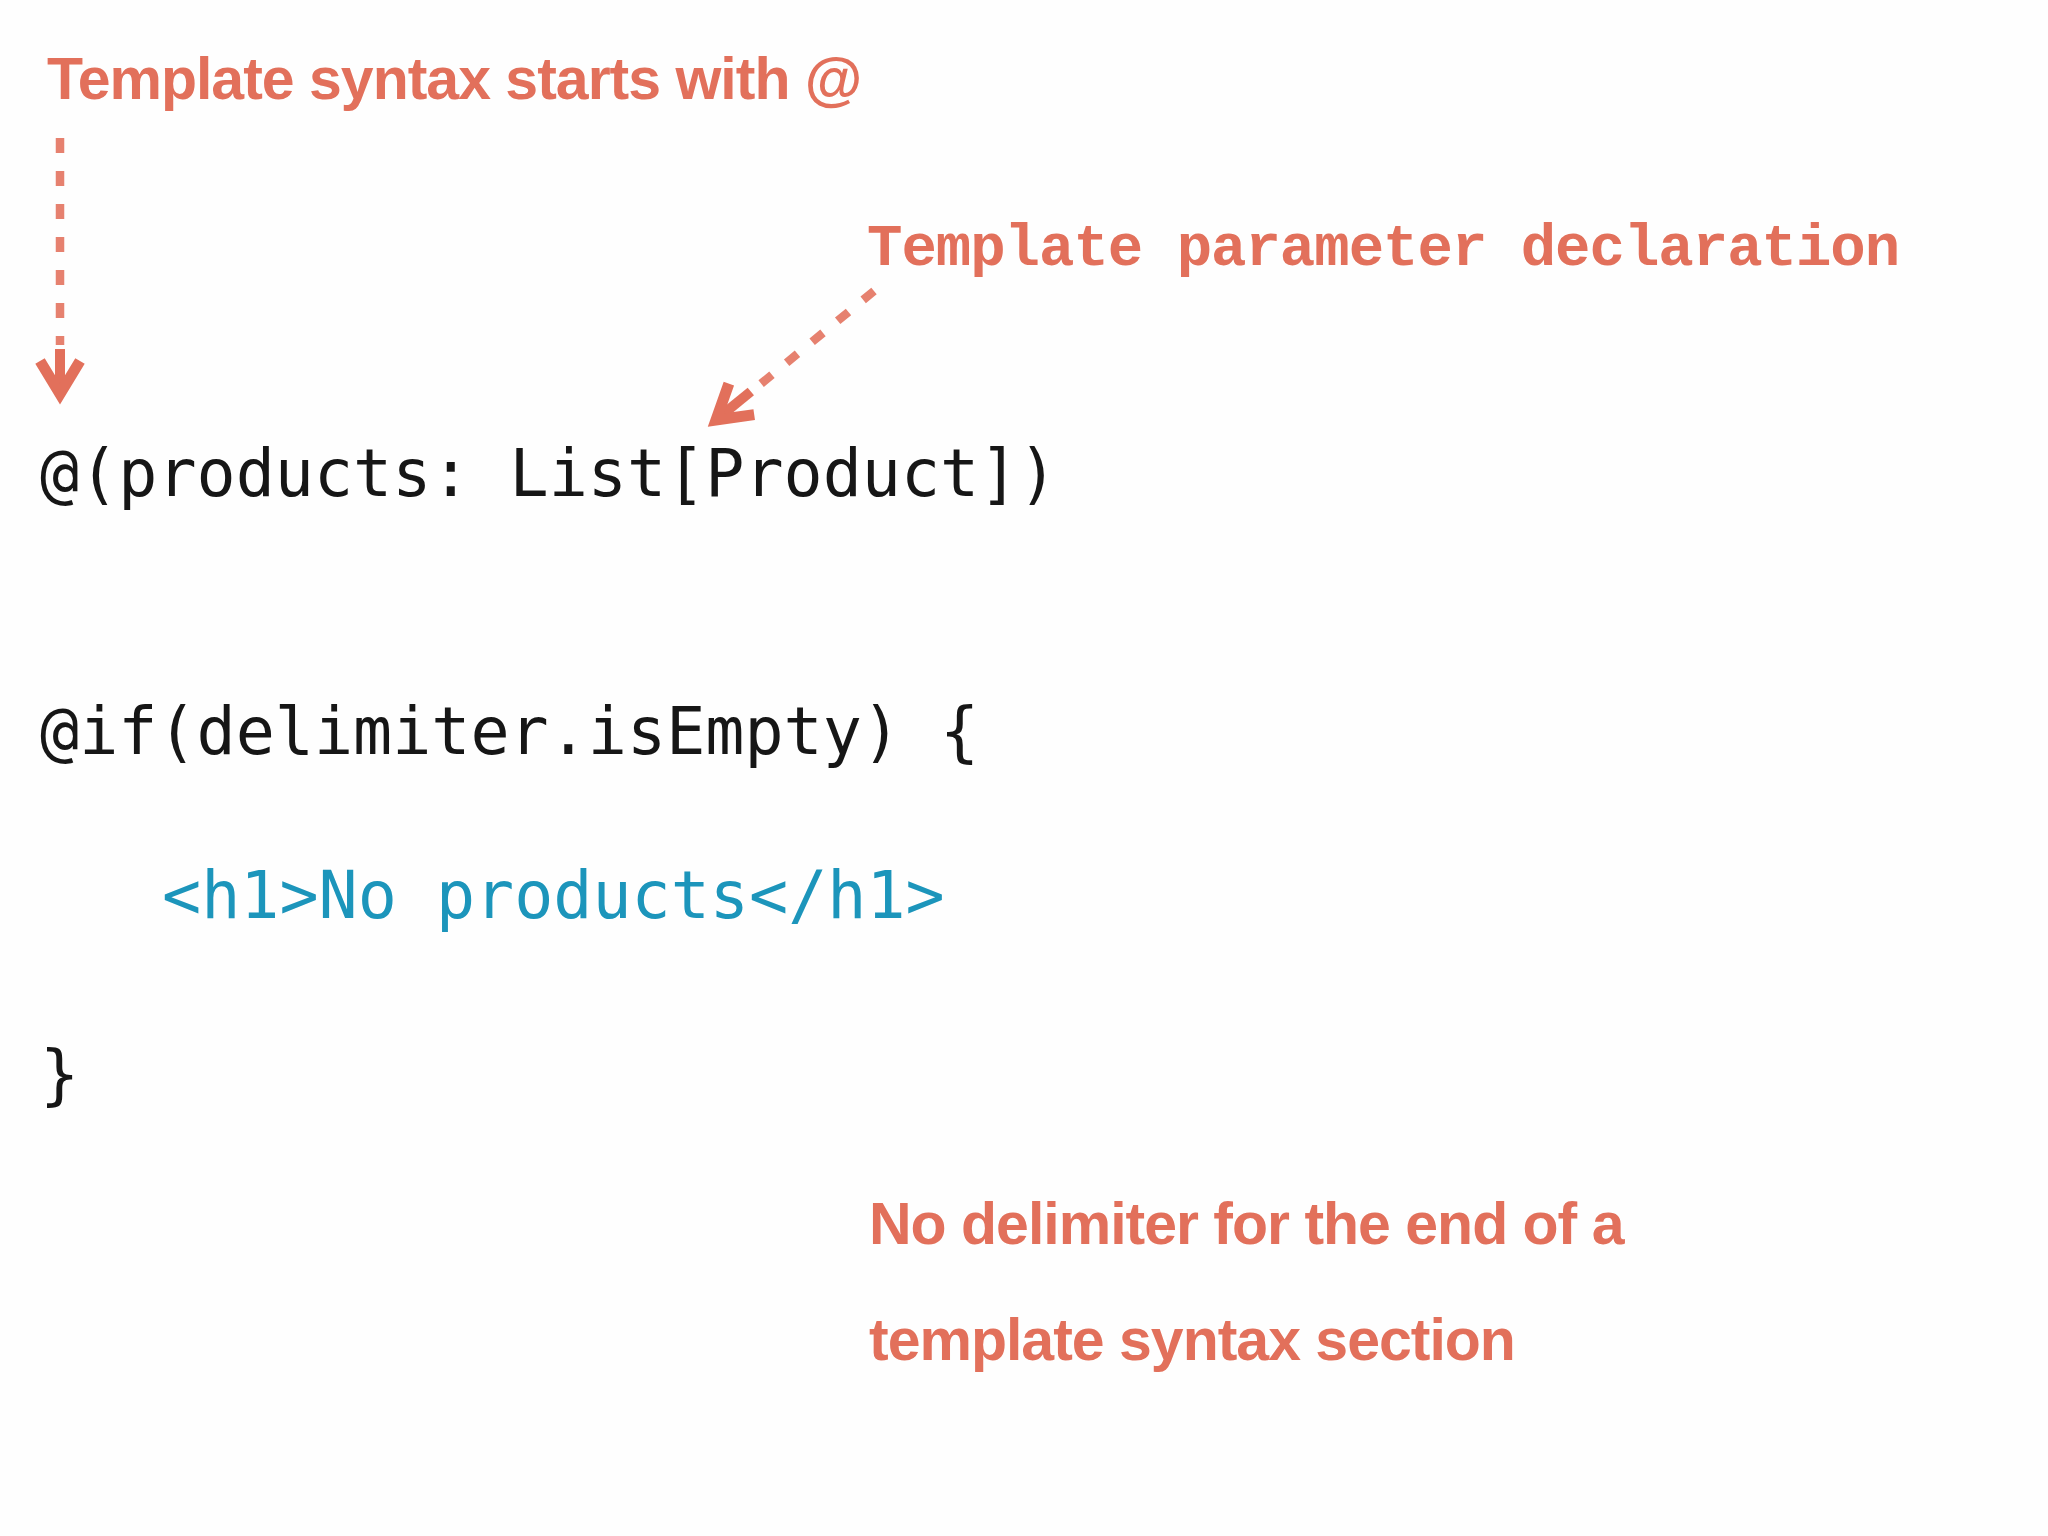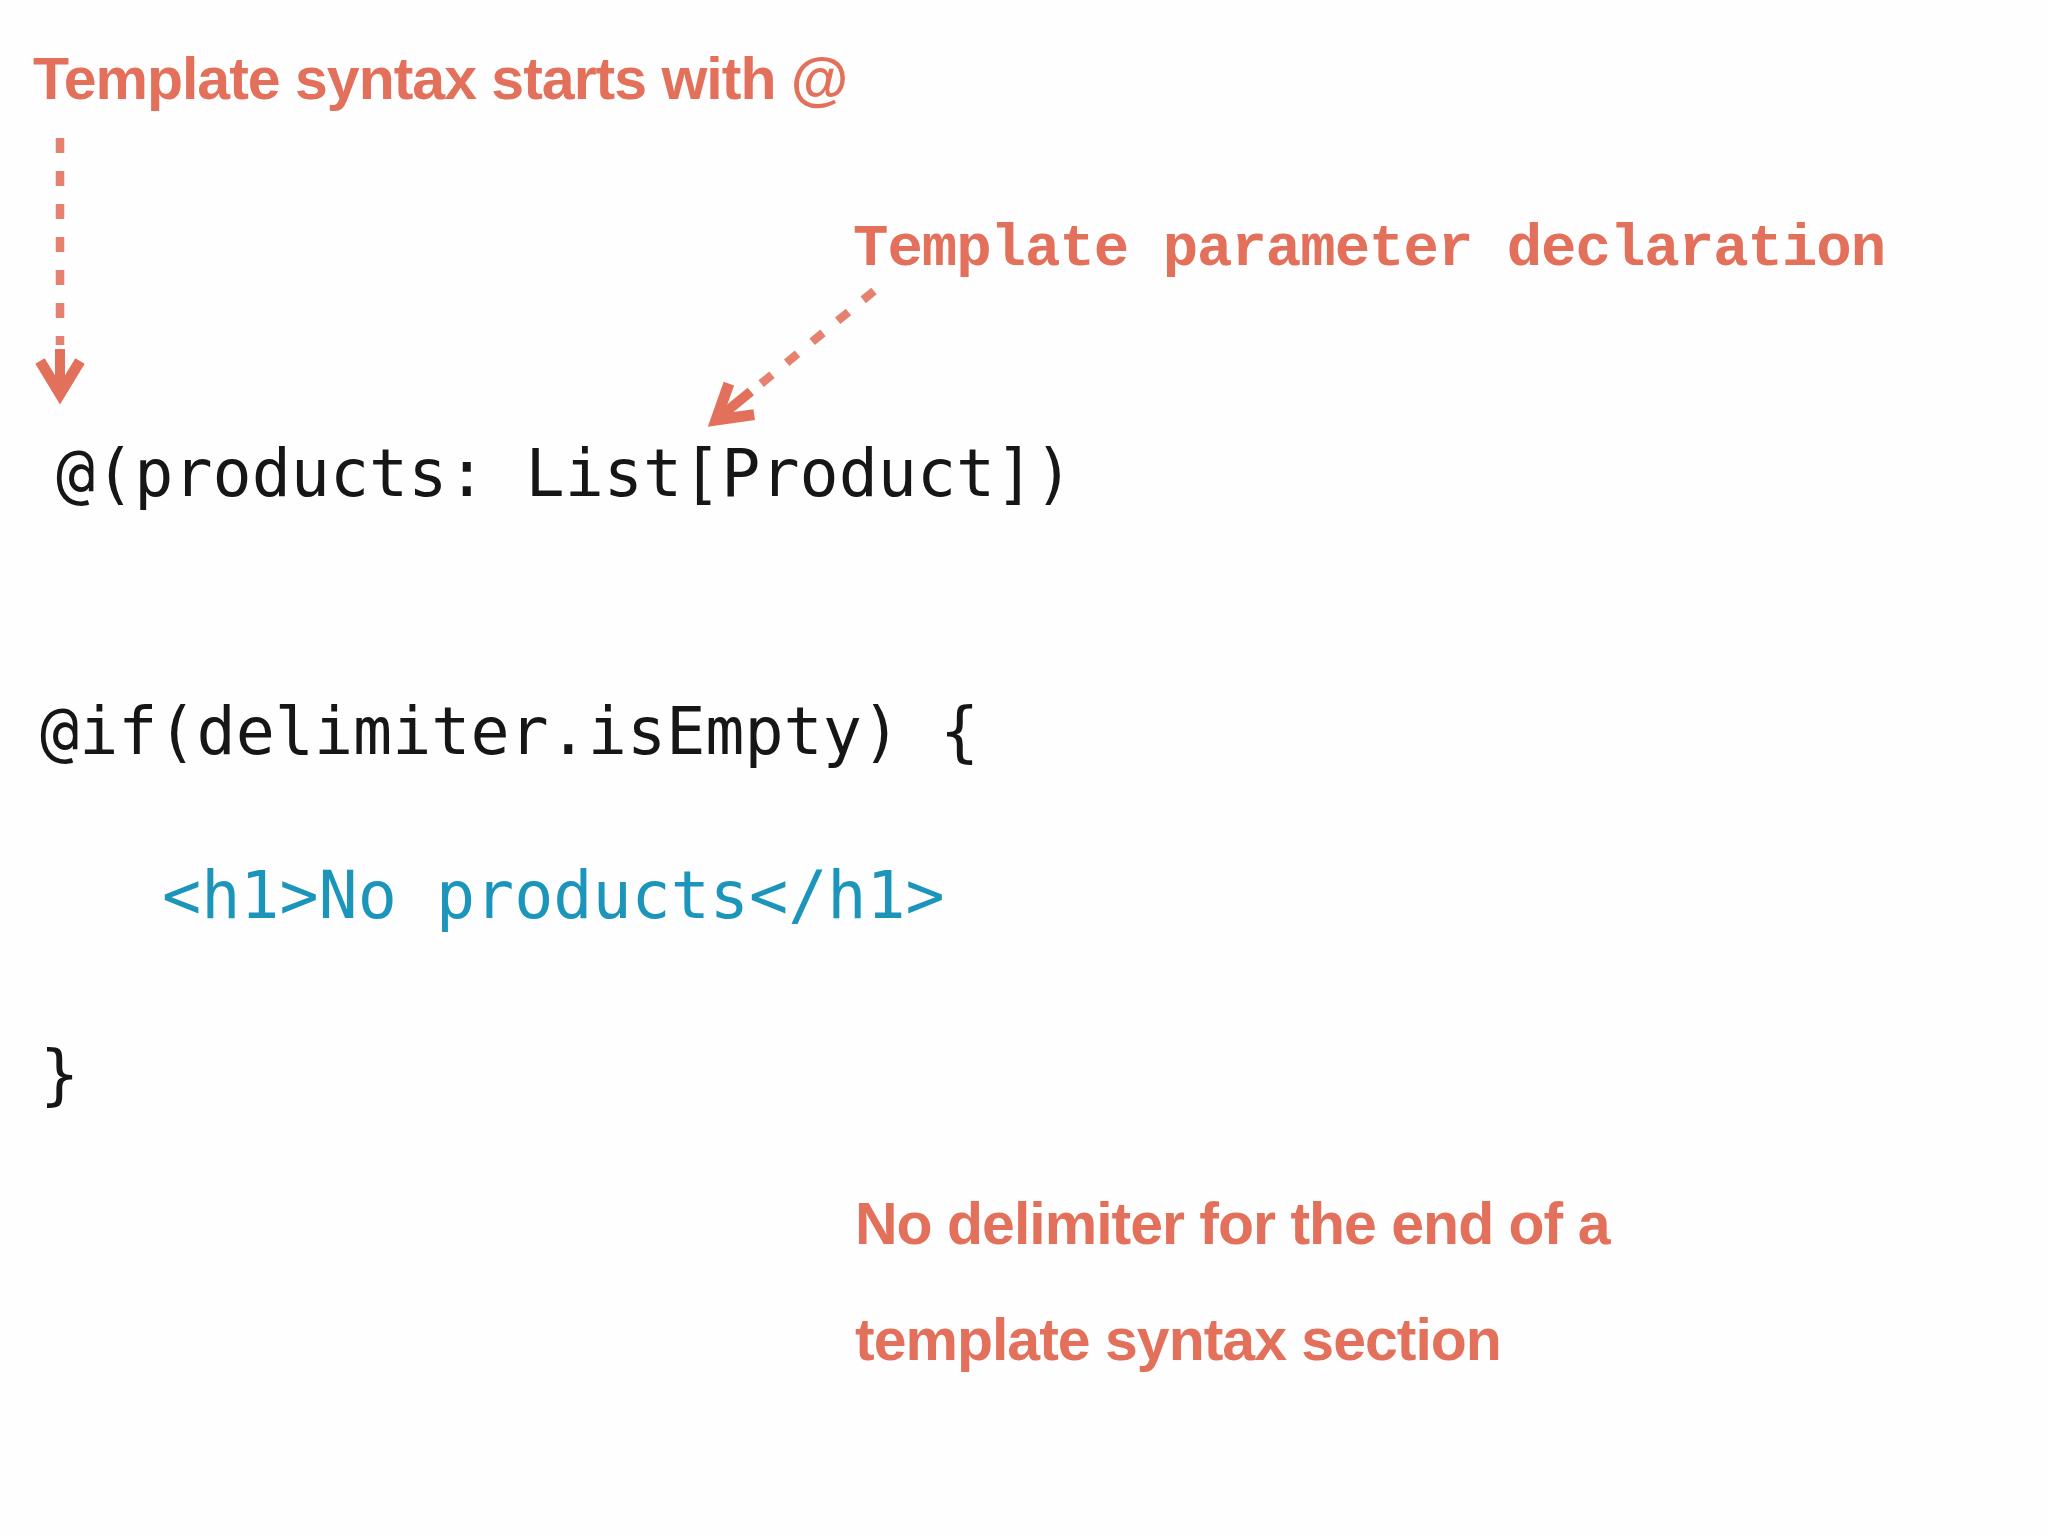--- a/index.html
+++ b/index.html
@@ -20,38 +20,39 @@
     background: var(--background, #ffffff);
   }
   .annotation {
     position: absolute;
     color: var(--accent, #e2705b);
     font-weight: bold;
     font-size: 59px;
     letter-spacing: -1px;
     line-height: 1.0;
     white-space: nowrap;
+    margin-left: 14px;
   }
   .annotation.multiline {
     line-height: 116px;
     white-space: normal;
   }
   #ann-top    { left: 33px;  top: 50px;  }
   #ann-param  { left: 853px; top: 220px; font-family: Liberation Mono, monospace; }
   #ann-bottom { left: 855px; top: 1166px; width: 760px; }
 
   .code-line {
     position: absolute;
     font-family: "DejaVu Sans Mono", monospace;
     font-size: 65px;
     line-height: 1.0;
     color: var(--code_text, #161616);
     white-space: pre;
   }
-  #code-line1 { left: 56px;  top: 441px;  }
+  #code-line1 { left: 40px;  top: 441px;  }
   #code-line2 { left: 40px;  top: 699px;  }
   #code-line3 { left: 122px; top: 863px;  color: var(--code_html, #1c95bb); margin-left: 40px; }
   #code-line4 { left: 40px;  top: 1042px; }
 
   .arrow-layer {
     position: absolute;
     left: 0; top: 0;
     width: 2048px;
     height: 1536px;
     pointer-events: none;

